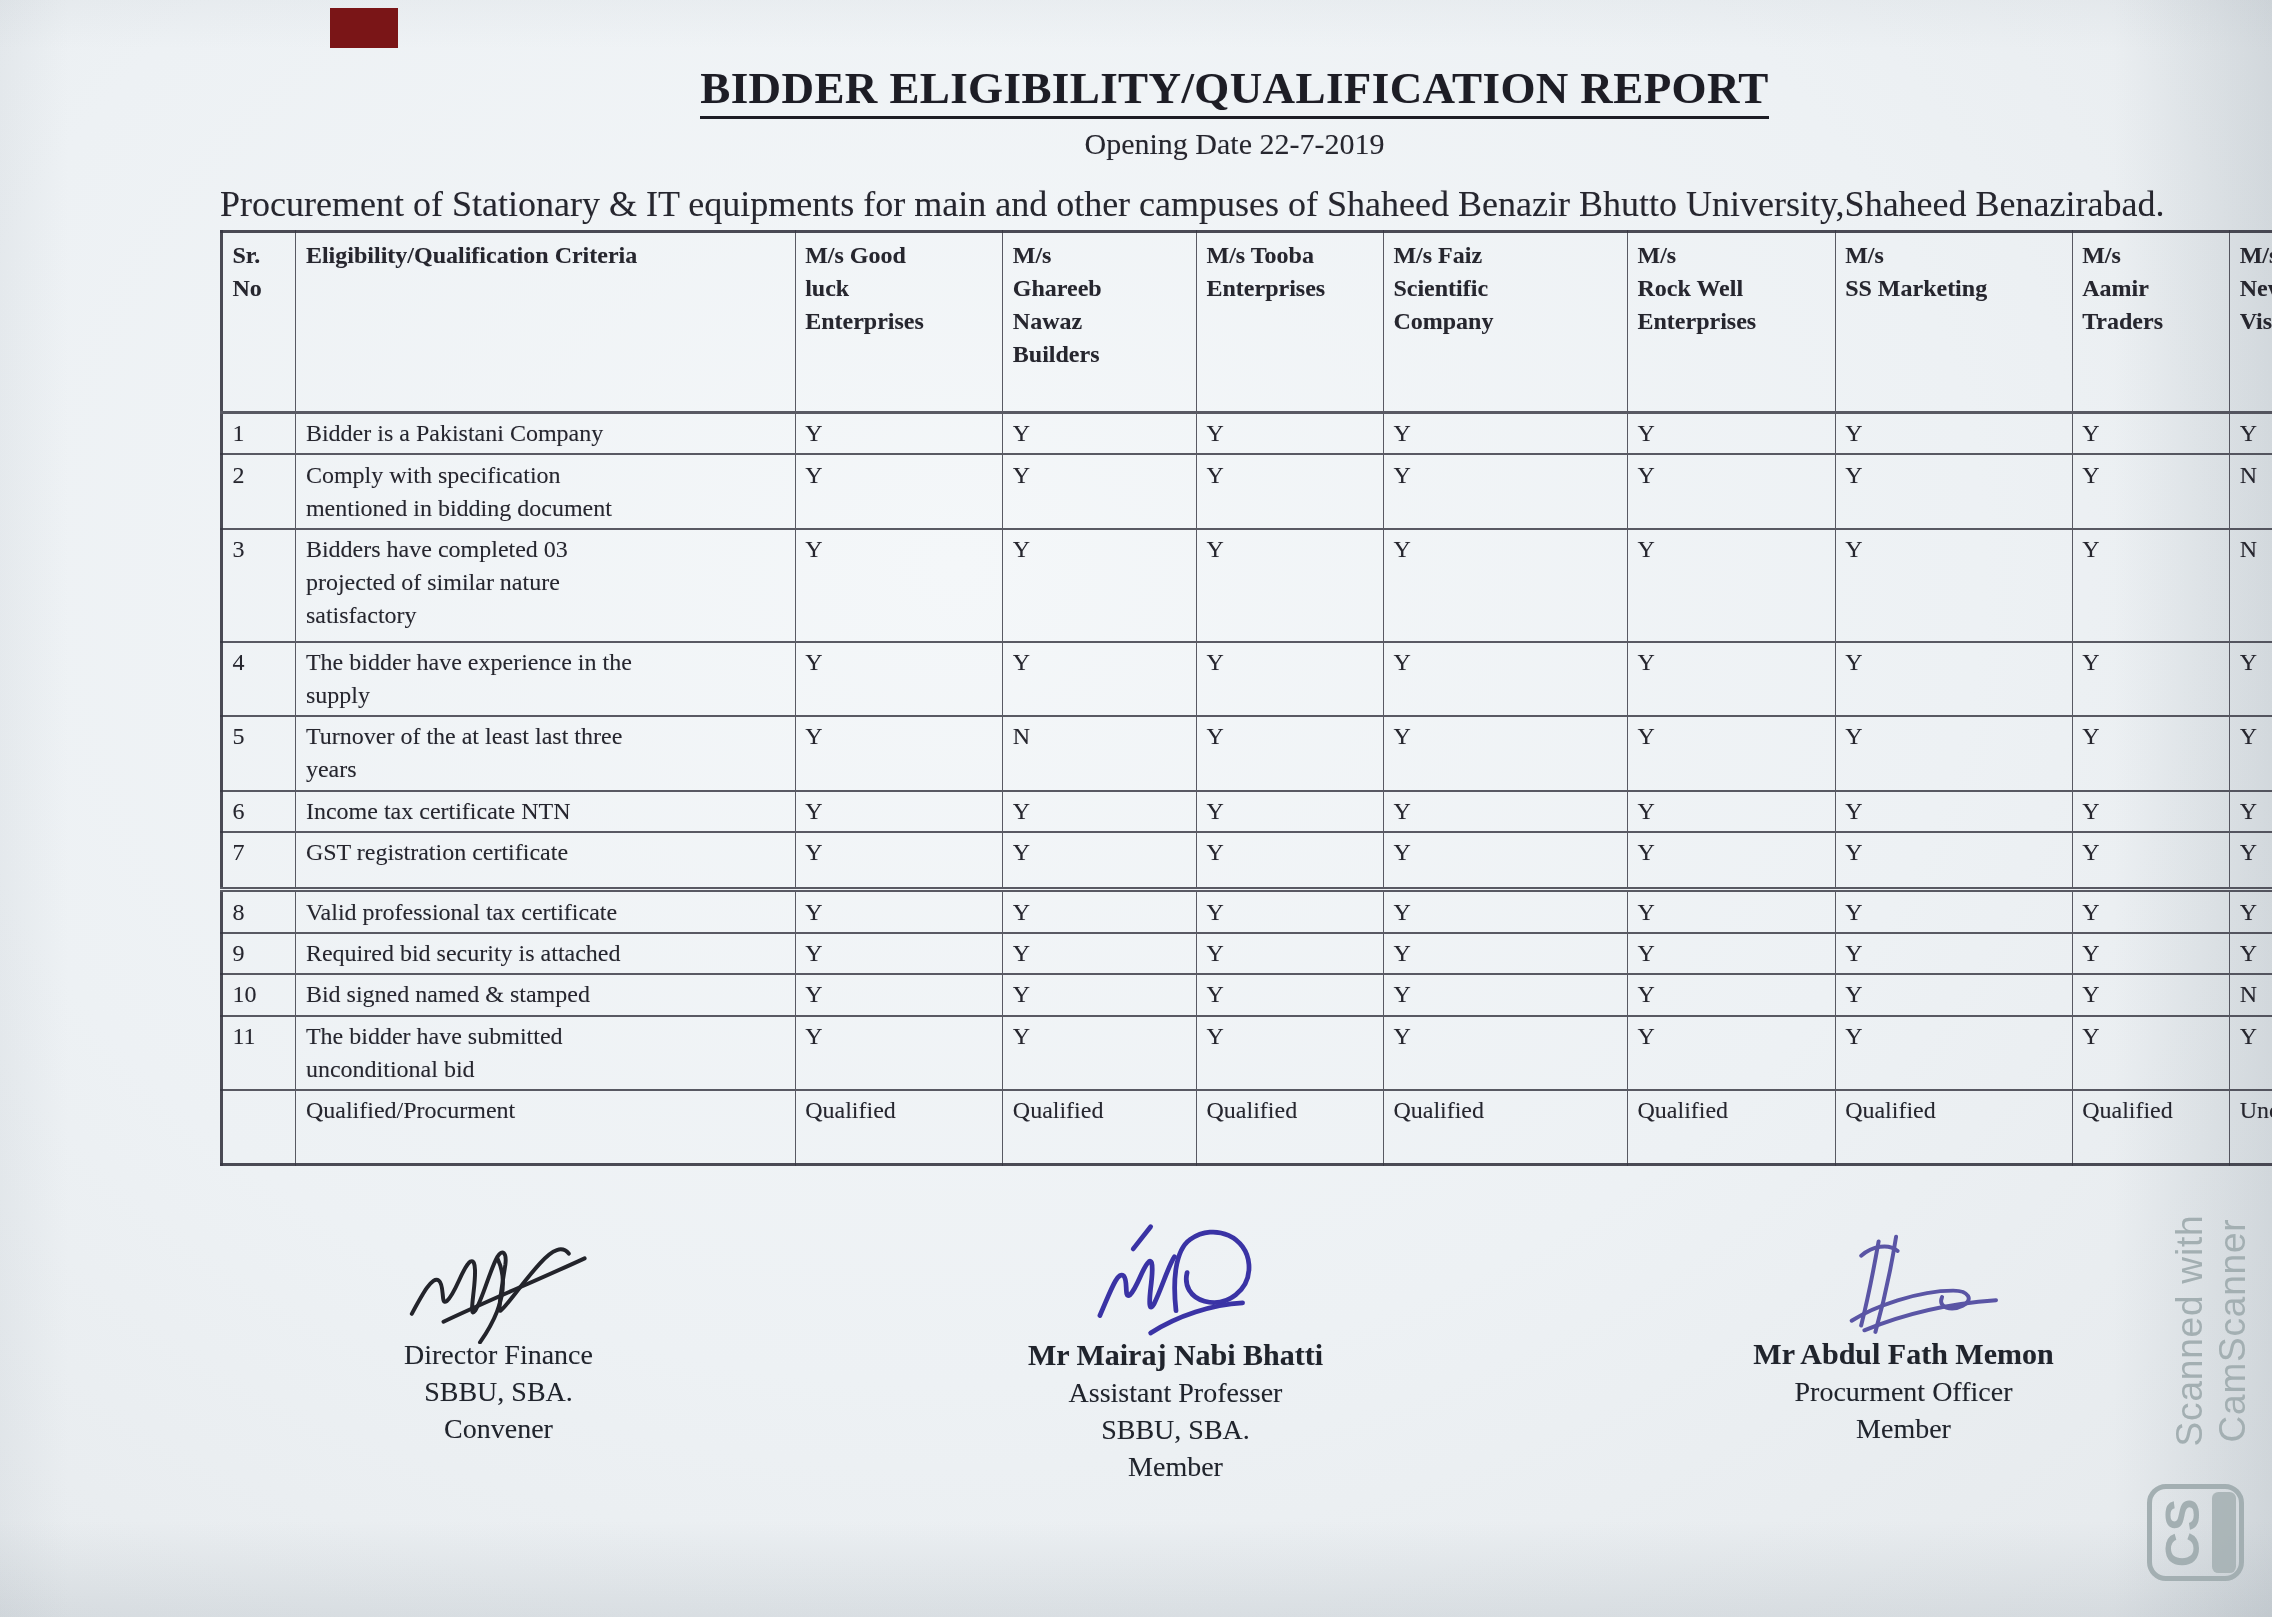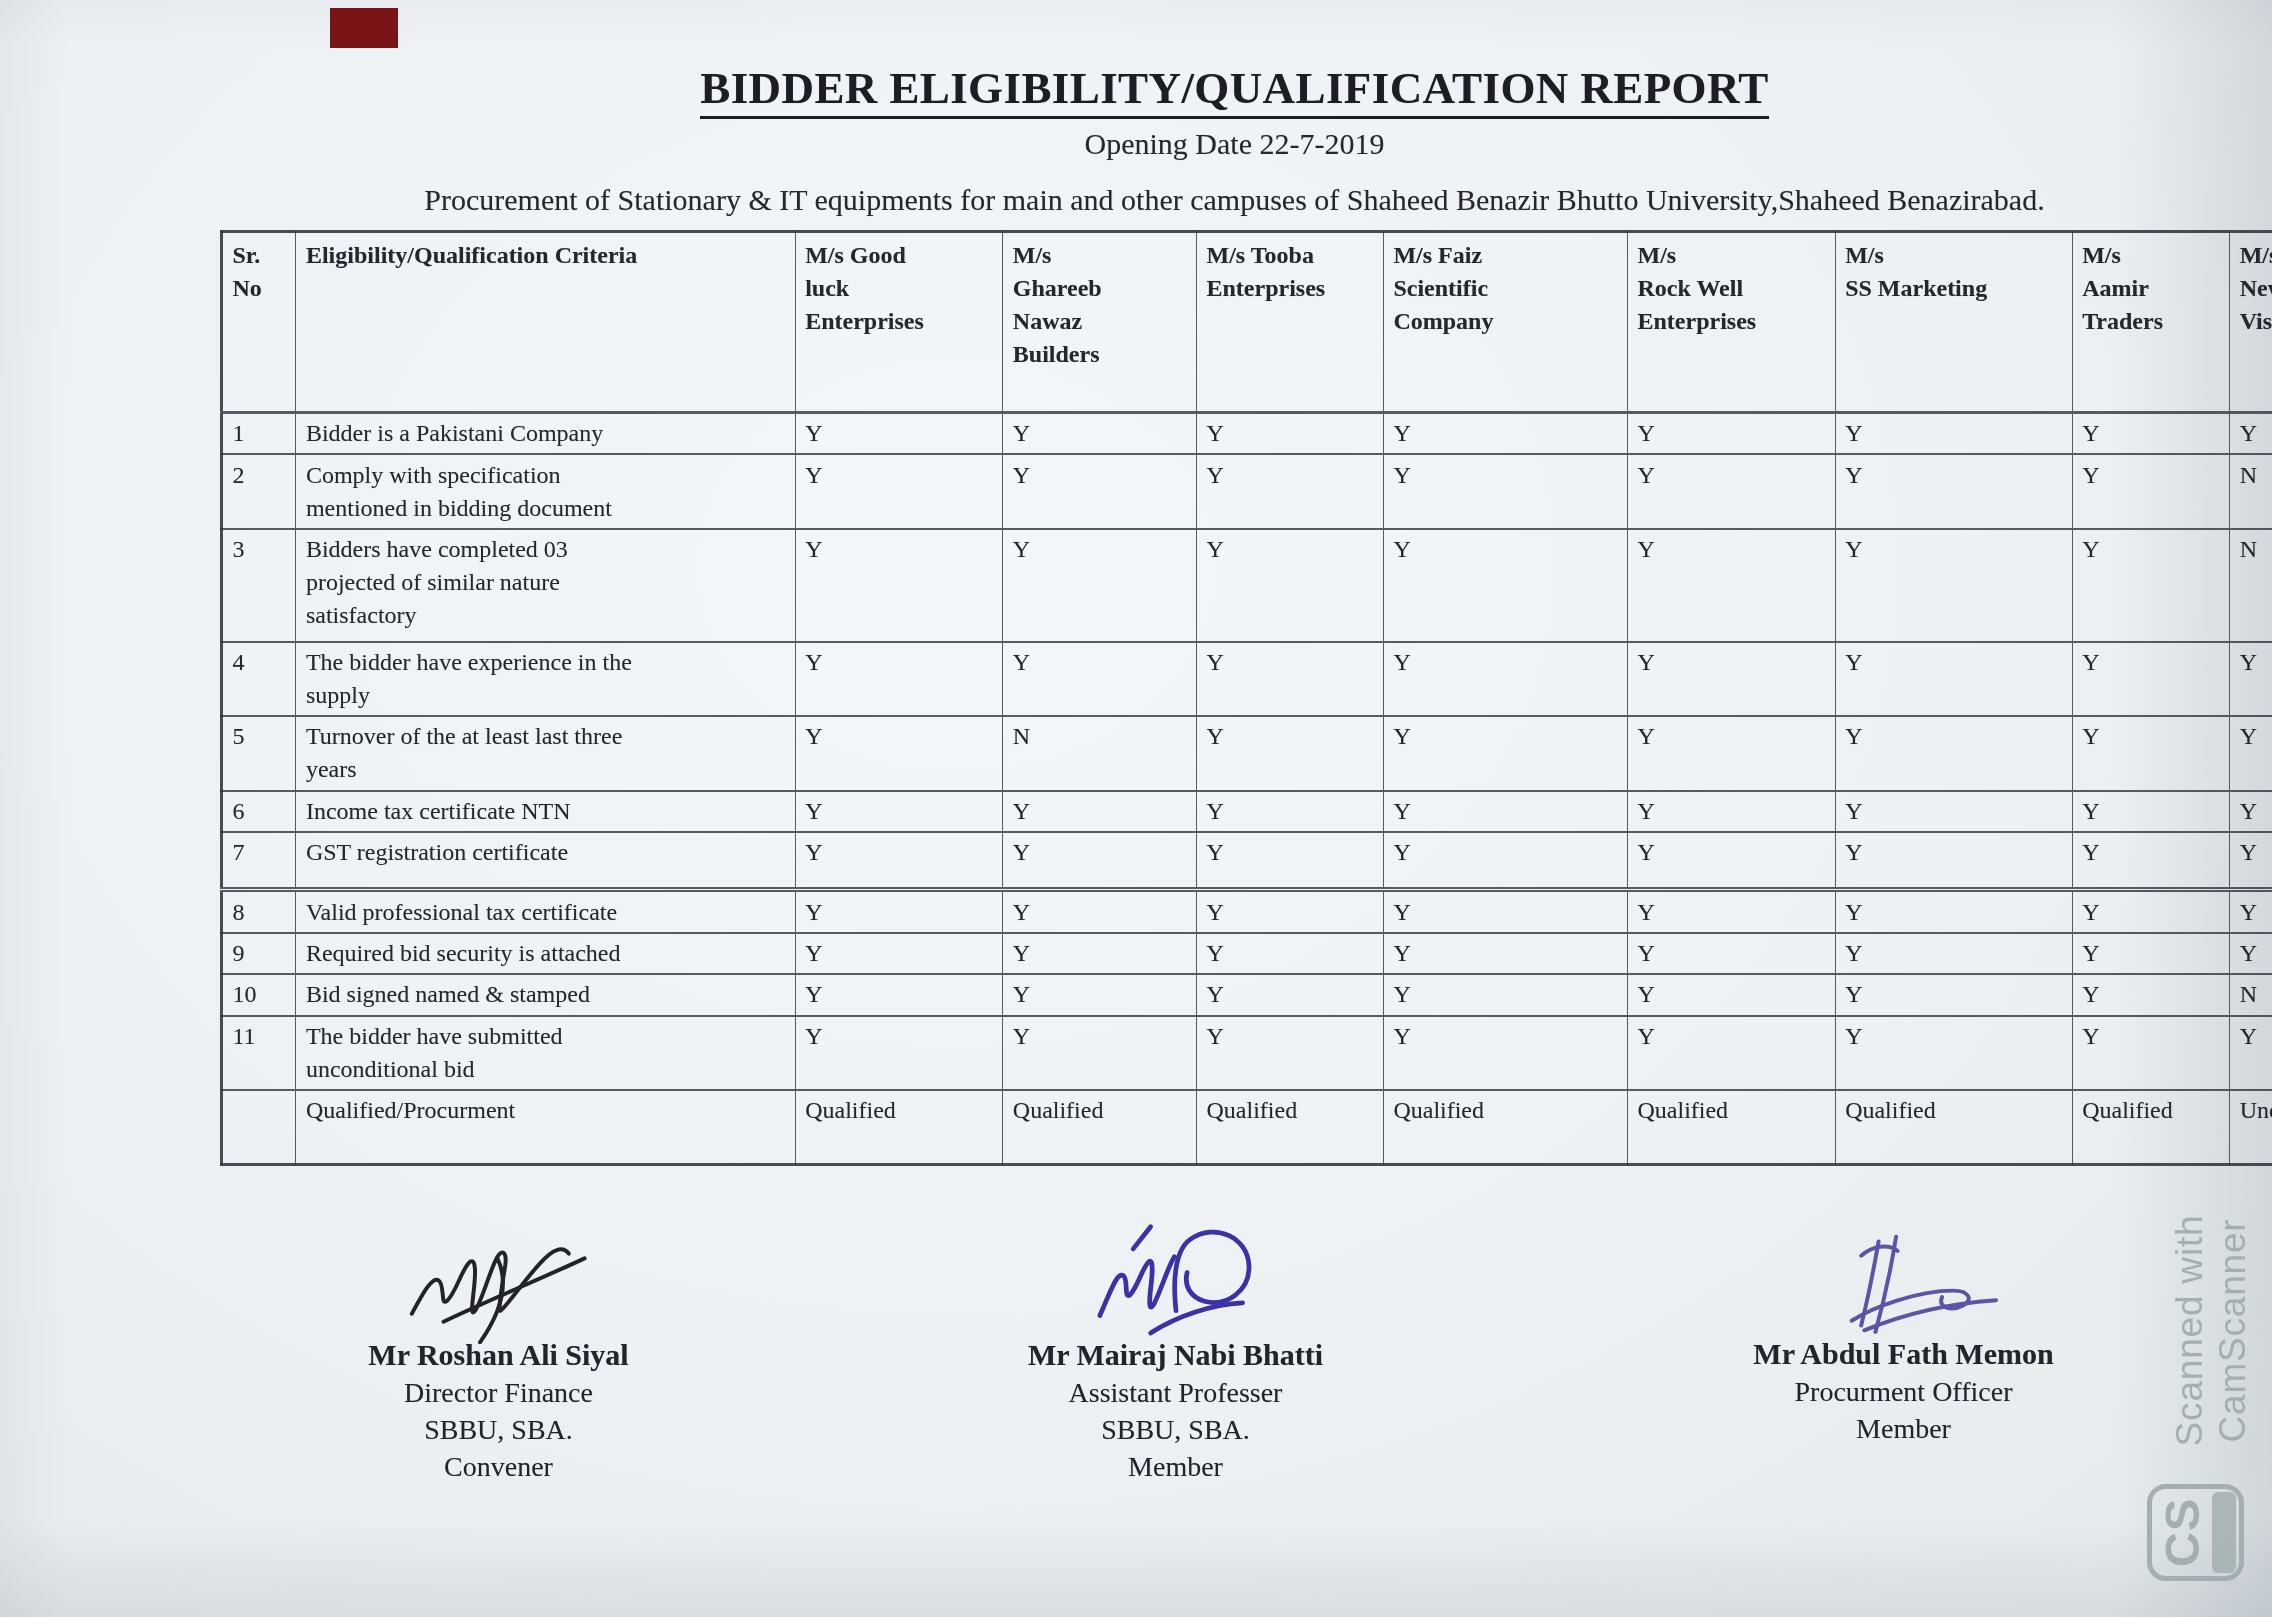--- a/index.html
+++ b/index.html
@@ -10,21 +10,21 @@
       linear-gradient(to right, rgba(150,160,170,.10) 0, rgba(0,0,0,0) 3%, rgba(0,0,0,0) 93%, rgba(125,138,148,.22) 100%),
       linear-gradient(to bottom, rgba(150,160,170,.07) 0, rgba(0,0,0,0) 3%, rgba(0,0,0,0) 94%, rgba(125,138,148,.16) 100%),
       radial-gradient(ellipse at 42% 35%, #f4f7f9 0%, #edf1f4 55%, #e5e9ec 100%);
     text-shadow:0 0 0.8px rgba(50,50,75,.25);
   }
   .red-mark { position:absolute; left:330px; top:8px; width:68px; height:40px; background:#7a1517; }
   .doc-title { position:absolute; top:62px; left:220px; width:2029px; text-align:center;
     font-size:45px; font-weight:bold; letter-spacing:0.4px; color:#1d1d25; }
   .doc-title span { border-bottom:3.2px solid #1d1d25; padding-bottom:3.2px; }
   .doc-sub { position:absolute; top:127px; left:220px; width:2029px; text-align:center; font-size:30px; }
-  .doc-proc { position:absolute; top:183px; left:220px; width:2029px; text-align:center; font-size:30px; }
+  .doc-proc { position:absolute; top:183px; left:220px; width:2029px; text-align:left; font-size:36px; }
 
   table.elig { position:absolute; top:230px; left:220px; width:2212px;
     border-collapse:collapse; table-layout:fixed; font-size:24px; line-height:33px; }
   .elig th, .elig td { border:1.6px solid rgba(55,55,66,.82); vertical-align:top; text-align:left;
     padding:3.2px 9.5px; overflow:hidden; }
   .elig th { border-bottom-width:3.2px; font-weight:bold; white-space:pre-line; padding-top:6.4px; }
   .elig thead tr { height:181px; }
   .elig td { border-top-width:2.4px; border-bottom-width:2.4px; }
   .elig tbody tr:nth-child(1)  { height:37px; }
   .elig tbody tr:nth-child(2)  { height:73px; }
@@ -274,21 +274,20 @@
   </table>
 
   <div class="sig sig1">
     <svg class="scrawl" width="222" height="119" viewBox="0 0 280 150">
       <g fill="none" stroke="#23242b" stroke-width="5" stroke-linecap="round">
         <path d="M30 112 C44 86 56 64 64 70 C72 76 66 102 74 96 C86 86 94 52 104 46 C112 42 110 66 108 84 C106 102 104 116 110 108 C120 92 128 58 138 40 C144 30 150 34 148 50 C144 76 138 110 142 108 C150 102 170 72 192 48 C208 30 220 26 228 36"></path>
         <path d="M138 42 C158 84 130 128 116 148"></path>
         <path d="M70 122 C120 98 192 68 248 42"></path>
       </g>
     </svg>
-    <div class="nm">Mr Roshan Ali Siyal</div>
     <div class="ln">Director Finance</div>
     <div class="ln">SBBU, SBA.</div>
     <div class="ln">Convener</div>
   </div>
 
   <div class="sig sig2">
     <svg class="scrawl" width="238" height="130" viewBox="0 0 300 164">
       <g fill="none" stroke="#3a33a5" stroke-width="6" stroke-linecap="round">
         <path d="M54 128 C68 96 76 72 84 78 C90 84 84 108 92 102 C102 92 108 66 116 60 C122 56 120 78 118 94 C116 112 116 124 122 114 C132 94 140 66 148 54"></path>
         <path d="M150 122 C146 86 148 46 168 32 C200 10 240 30 242 64 C244 96 214 118 186 110 C168 105 160 90 164 74"></path>

